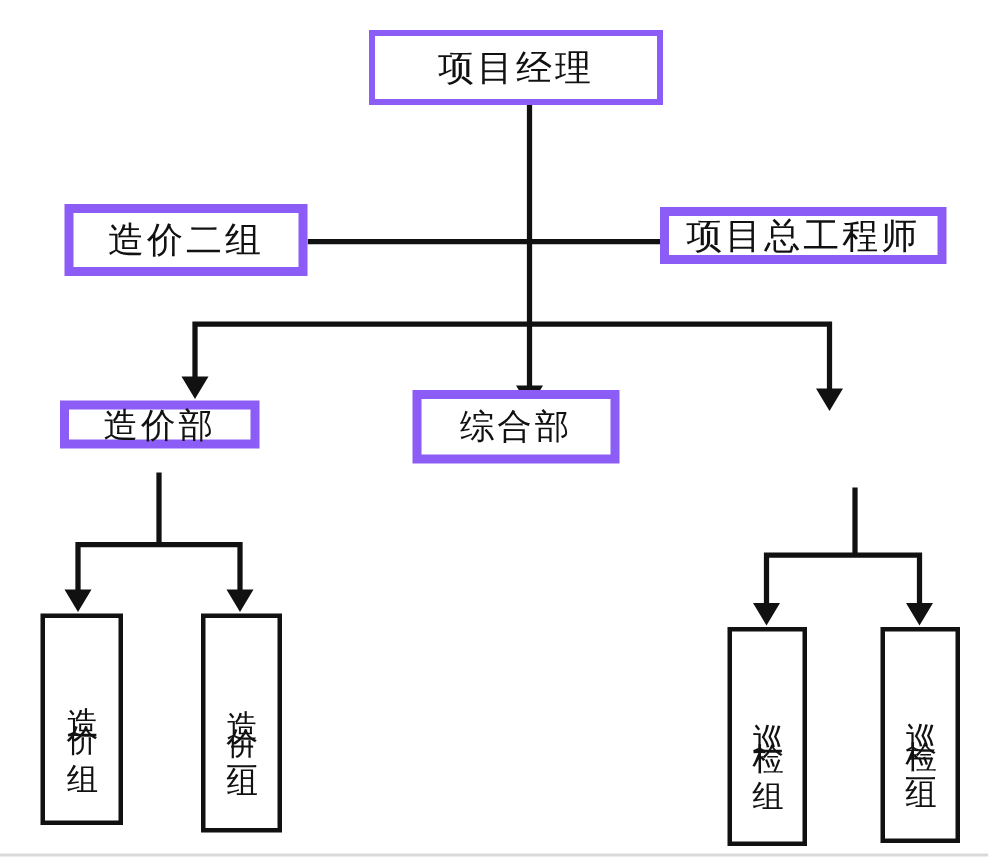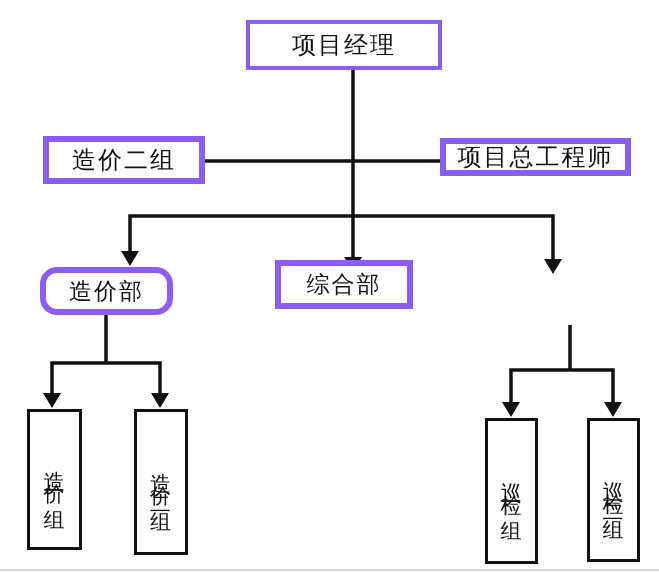--- a/index.html
+++ b/index.html
@@ -96,21 +96,21 @@
     <span>项目经理</span>
   </div>
 
   <div class="node" style="left:43px; top:136px; width:162px; height:48px;">
     <span>造价二组</span>
   </div>
   <div class="node" style="left:440px; top:138px; width:191px; height:38px;">
     <span>项目总工程师</span>
   </div>
 
-  <div class="node small" style="left:40px; top:267px; width:133px; height:48px;border-radius:17px;">
+  <div class="node small" style="left:40px; top:267px; width:133px; height:32px;">
     <span>造价部</span>
   </div>
   <div class="node small" style="left:275px; top:260px; width:138px; height:49px;">
     <span>综合部</span>
   </div>
 
   <div class="vnode" style="left:27px; top:409px; width:55px; height:141px;">
     <span>造价一组</span>
   </div>
   <div class="vnode" style="left:134px; top:409px; width:54px; height:146px;">

